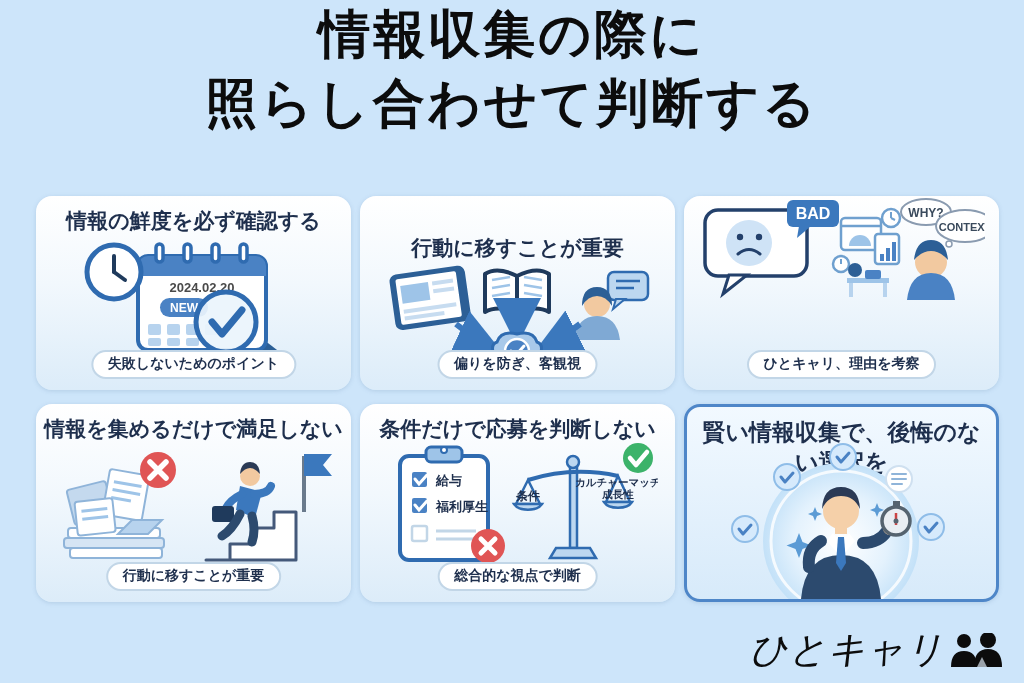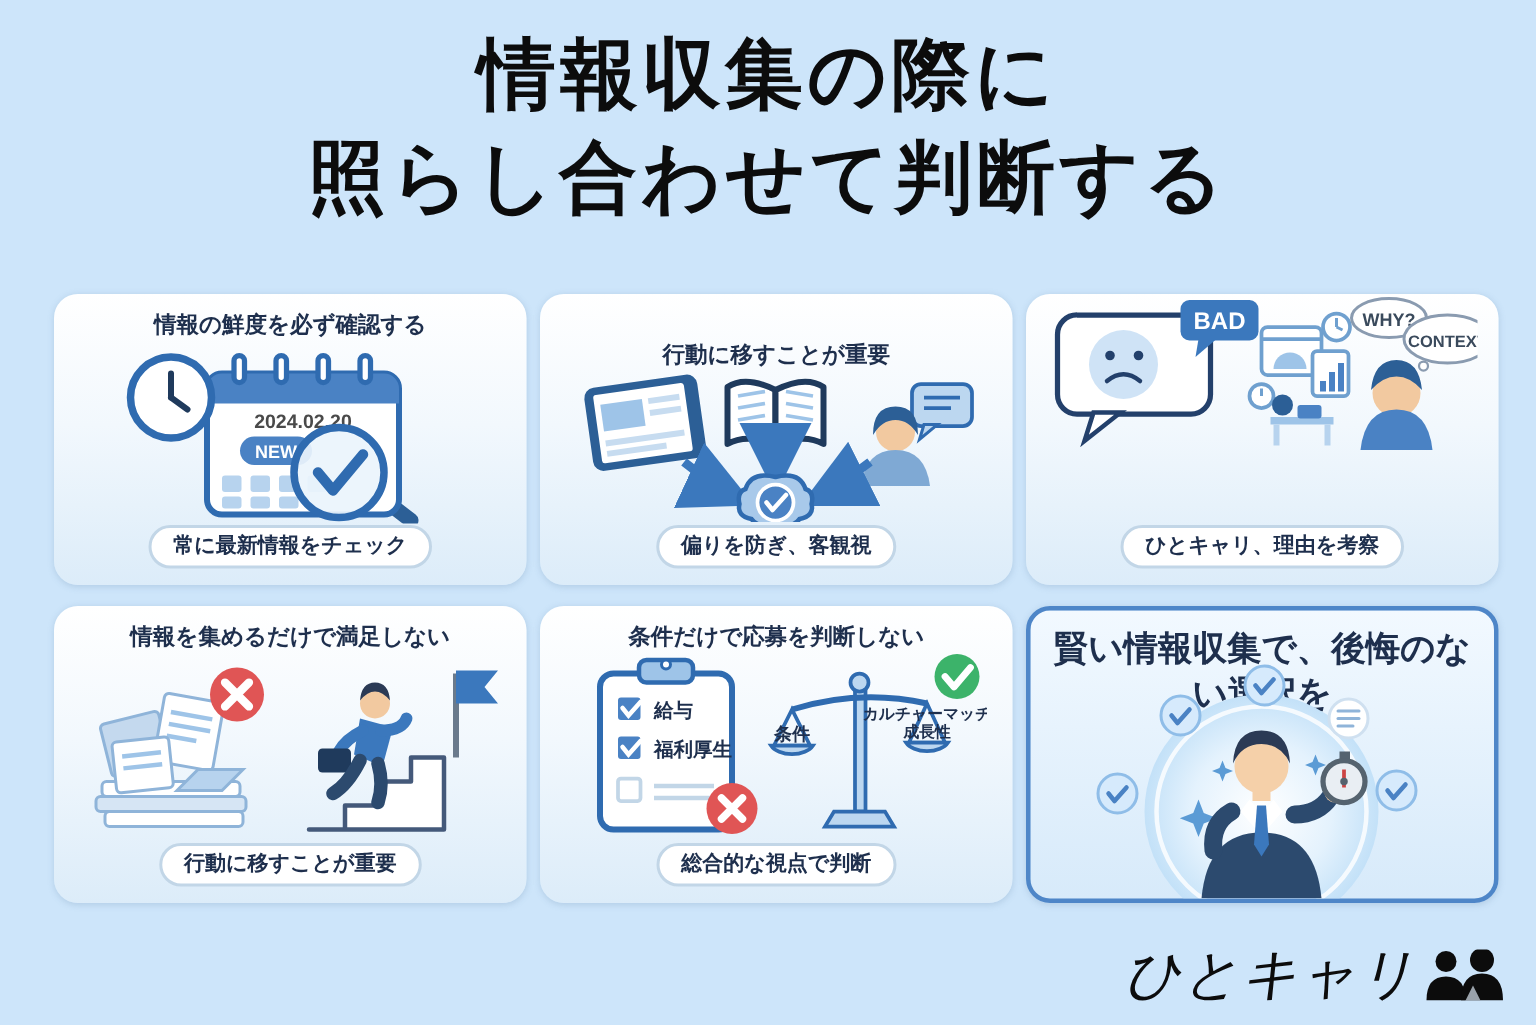--- a/index.html
+++ b/index.html
@@ -4,21 +4,20 @@
 <style>
   * { margin:0; padding:0; box-sizing:border-box; }
   html,body { width:1024px; height:683px; }
   body {
     position:relative;
     background:#cde5fa;
     font-family:"Liberation Sans", sans-serif;
     overflow:hidden;
   }
   .title {
-    padding-top:16px;
     text-align:center;
     font-size:52px;
     font-weight:900;
     color:#0c0c0c;
     line-height:1.33;
     letter-spacing:3px;
   }
   .grid {
     position:absolute;
     left:36px; top:196px;
@@ -35,21 +34,21 @@
     overflow:hidden;
   }
   .card.highlight {
     border:3px solid #4e86c8;
     background:linear-gradient(180deg,#f2f9ff 0%,#d7eafa 100%);
   }
   .card-title {
     margin-top:11px;
     padding:0 6px;
     text-align:center;
-    font-size:15px;
+    font-size:21px;
     font-weight:800;
     color:#1e2f4d;
     line-height:1.3;
   }
   .card.highlight .card-title { font-size:23px; }
   .badge {
     position:absolute;
     left:50%; bottom:11px;
     transform:translateX(-50%);
     background:#ffffff;
@@ -122,21 +121,21 @@
           <line x1="38" y1="38" x2="38" y2="22" stroke="#1f3a5c" stroke-width="4" stroke-linecap="round"></line>
           <line x1="38" y1="38" x2="49" y2="46" stroke="#1f3a5c" stroke-width="4" stroke-linecap="round"></line>
         </g>
 
         <g>
           <circle cx="150" cy="88" r="30" fill="#eaf4fc" fill-opacity="0.92" stroke="#2f6bb0" stroke-width="5"></circle>
           <path d="M136 88 l10 12 l20 -24" fill="none" stroke="#2f6bb0" stroke-width="7" stroke-linecap="round" stroke-linejoin="round"></path>
         </g>
       </svg>
     </div>
-    <div class="badge">常に最新情報をチェック</div>
+    <div class="badge">失敗しないためのポイント</div>
   </section>
 
   <section class="card">
     <h2 class="card-title">
       <br>
       <span>行動に移すことが重要</span>
     </h2>
     <div class="illus">
       <svg width="268" height="102" viewBox="0 0 268 102">
         <defs>

